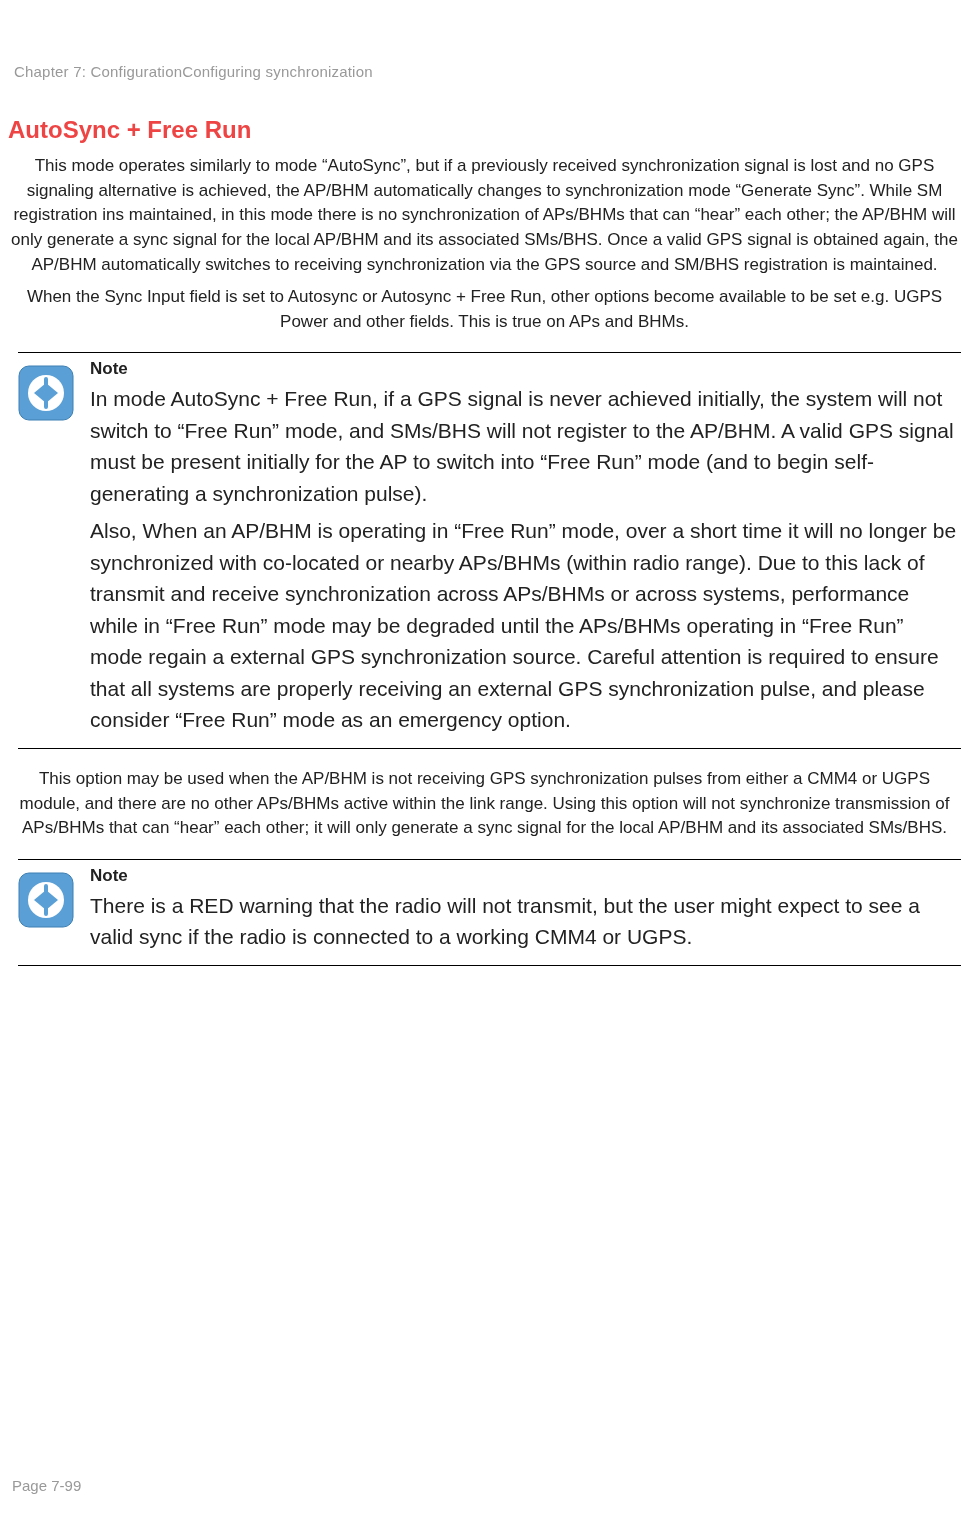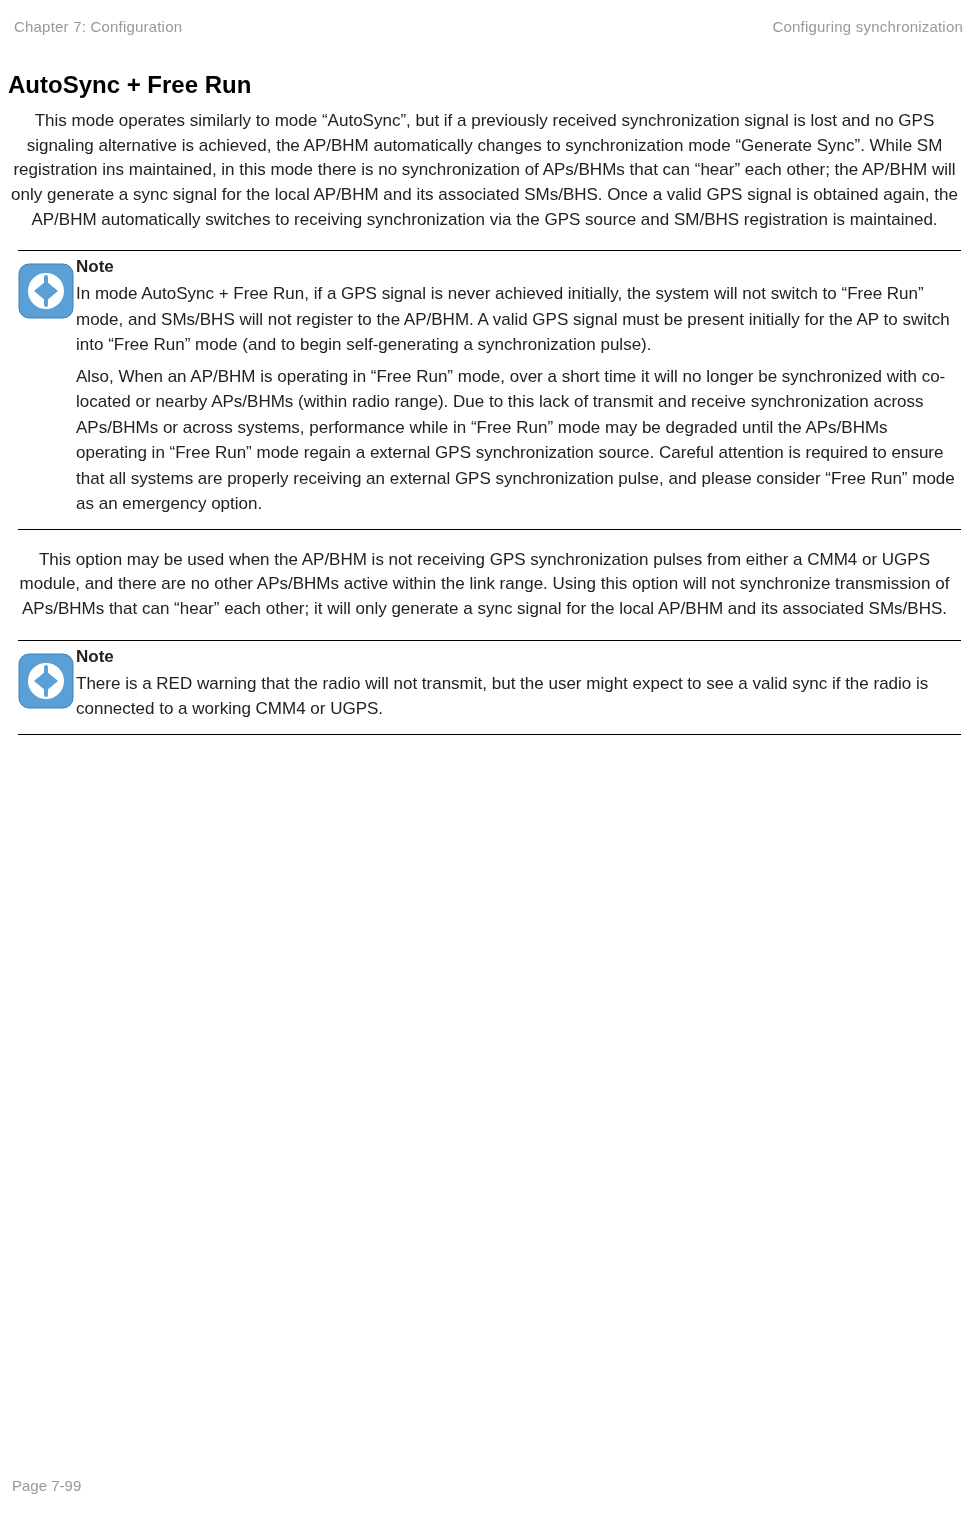--- a/index.html
+++ b/index.html
@@ -7,64 +7,65 @@
       font-family: Arial, Helvetica, sans-serif;
       width: 969px;
       height: 1514px;
       background: #ffffff;
       color: #222222;
       position: relative;
       padding: 0;
     }
     .header {
       display: flex;
-      justify-content: space-between;
       padding: 18px 6px 0 14px;
       font-size: 15px;
       color: #999999;
       letter-spacing: 0.2px;
+      margin-top: 45px;
     }
     .content {
       padding: 36px 8px 0 8px;
     }
     h2 {
       font-size: 24px;
       font-weight: bold;
-      color: #000000;
+      color: #ef4444;
       margin-bottom: 10px;
     }
     p.body {
       font-size: 17px;
       line-height: 1.45;
       color: #222222;
       margin-bottom: 8px;
       text-align: center;
     }
     .note-box {
       margin: 18px 0 18px 10px;
       border-top: 1px solid #000000;
       border-bottom: 1px solid #000000;
       padding: 6px 0 6px 0;
       display: flex;
+      gap: 14px;
     }
     .note-icon {
       width: 58px;
       flex-shrink: 0;
       padding-top: 6px;
     }
     .note-icon svg { display: block; }
     .note-content { flex: 1; padding-right: 4px; }
     .note-title {
       font-size: 17px;
       font-weight: bold;
       color: #222222;
       margin-bottom: 4px;
     }
     .note-content p {
-      font-size: 17px;
+      font-size: 21px;
       line-height: 1.5;
       color: #222222;
       margin-bottom: 6px;
     }
     .footer {
       position: absolute;
       bottom: 20px;
       left: 12px;
       width: 100%;
       font-size: 15px;
@@ -76,20 +77,21 @@
 
 <div class="header">
   <span>Chapter 7:  Configuration</span>
   <span>Configuring synchronization</span>
 </div>
 
 <div class="content">
 
   <h2>AutoSync + Free Run</h2>
   <p class="body">This mode operates similarly to mode “AutoSync”, but if a previously received synchronization signal is lost and no GPS signaling alternative is achieved, the AP/BHM automatically changes to synchronization mode “Generate Sync”. While SM registration ins maintained, in this mode there is no synchronization of APs/BHMs that can “hear” each other; the AP/BHM will only generate a sync signal for the local AP/BHM and its associated SMs/BHS. Once a valid GPS signal is obtained again, the AP/BHM automatically switches to receiving synchronization via the GPS source and SM/BHS registration is maintained.</p>
+  <p class="body">When the Sync Input field is set to Autosync or Autosync + Free Run, other options become available to be set e.g. UGPS Power and other fields. This is true on APs and BHMs.</p>
 
   <div class="note-box">
     <div class="note-icon">
       <svg width="56" height="56" viewBox="0 0 56 56">
         <rect x="1" y="1" width="54" height="54" rx="10" ry="10" fill="#5aa0d6" stroke="#3d7fb3" stroke-width="1"></rect>
         <circle cx="28" cy="28" r="18" fill="#ffffff"></circle>
         <path d="M28 18 L40 28 L28 38 L16 28 Z" fill="#5aa0d6"></path>
         <path d="M28 14 L28 22 M28 34 L28 42" stroke="#5aa0d6" stroke-width="4" stroke-linecap="round"></path>
       </svg>
     </div>

